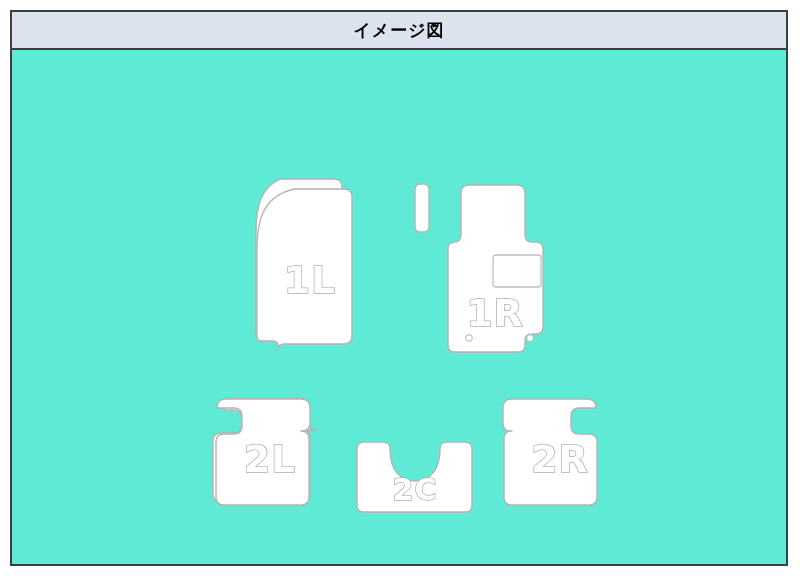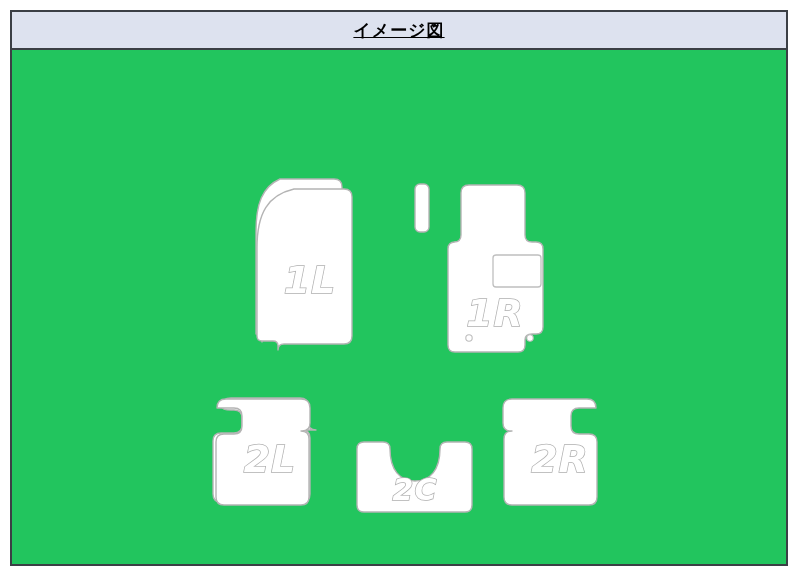--- a/index.html
+++ b/index.html
@@ -29,38 +29,36 @@
   
   #panel-header {
     position: relative;
     height: 38px;
     box-sizing: border-box;
     background: #dde2ef;
     border-bottom: 2px solid #3b3f45;
     display: flex;
     align-items: center;
     justify-content: center;
-    text-decoration: underline;
   }
   #panel-title {
     font-size: 17px;
     font-weight: bold;
     color: #000000;
     letter-spacing: 1px;
     line-height: 1;
     font-family: "DejaVu Sans", "Liberation Sans", sans-serif;
   }
 
   
   #mat-canvas {
     position: relative;
     width: 100%;
     height: calc(100% - 38px);
-    background: #22c55e;
-    font-style: italic;
+    background: #5eead4;
   }
   #mat-svg {
     position: absolute;
     left: 0;
     top: 0;
     width: 100%;
     height: 100%;
     display: block;
   }
   .mat-outline {

